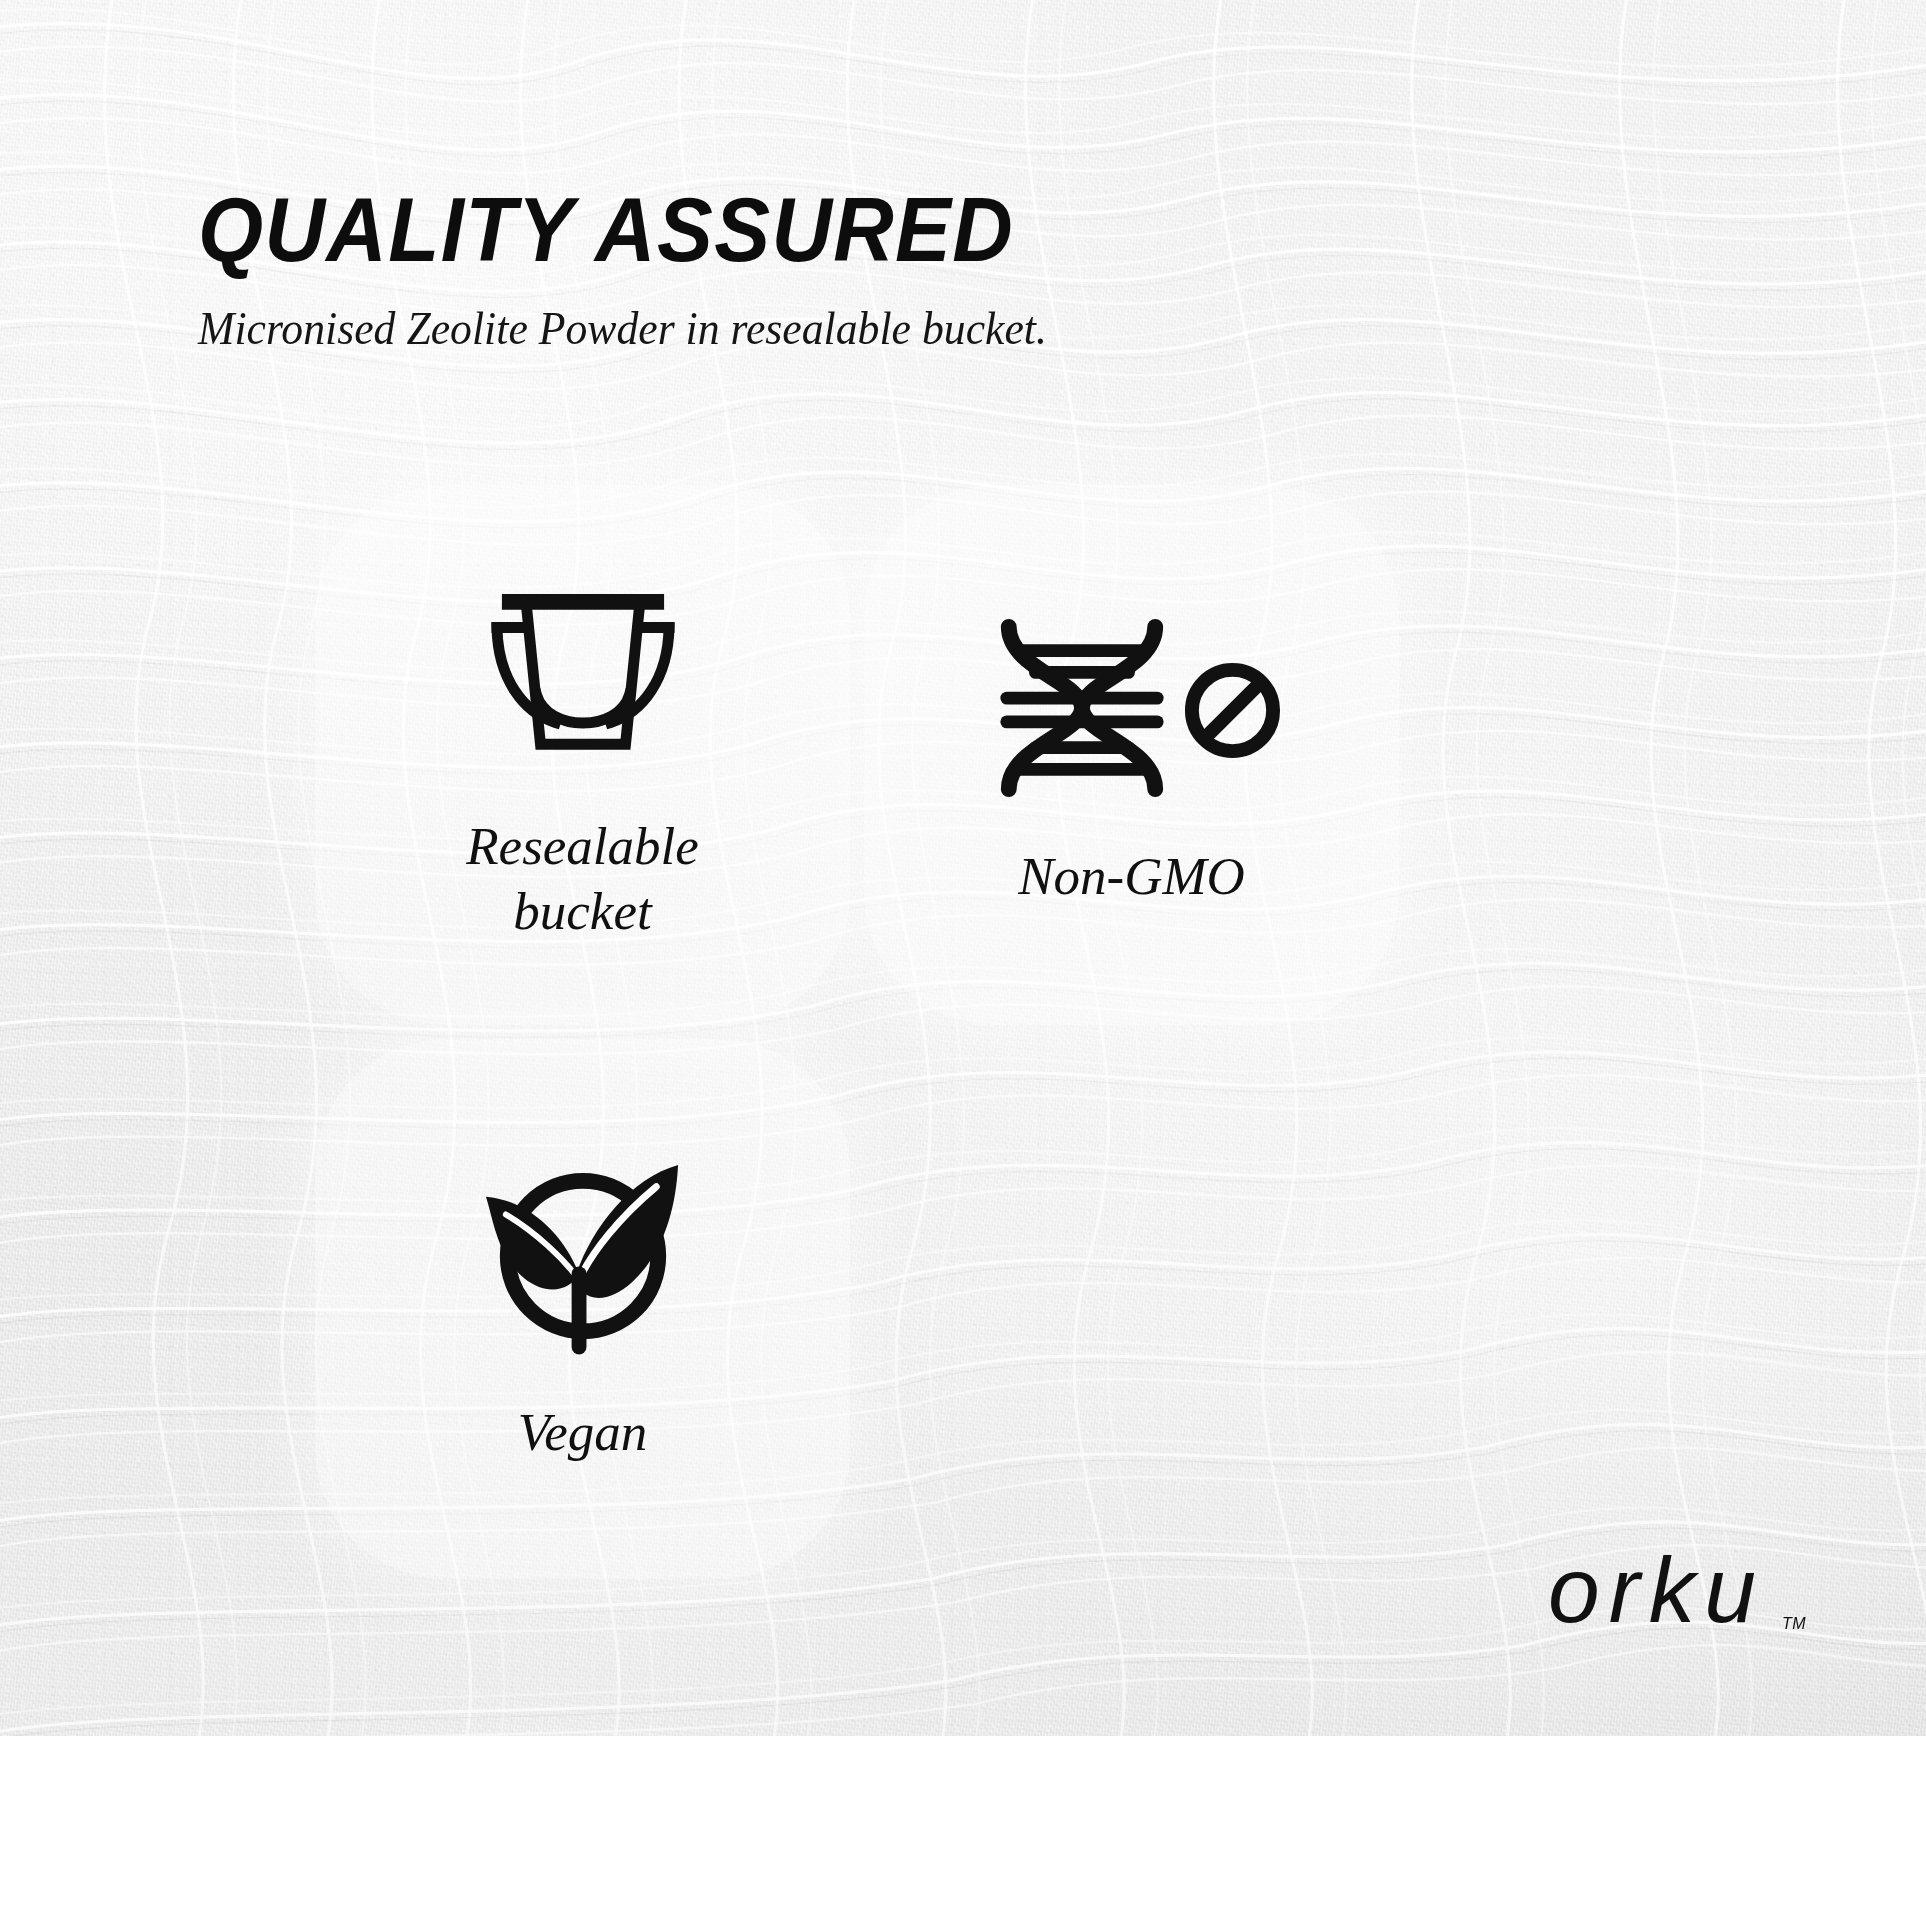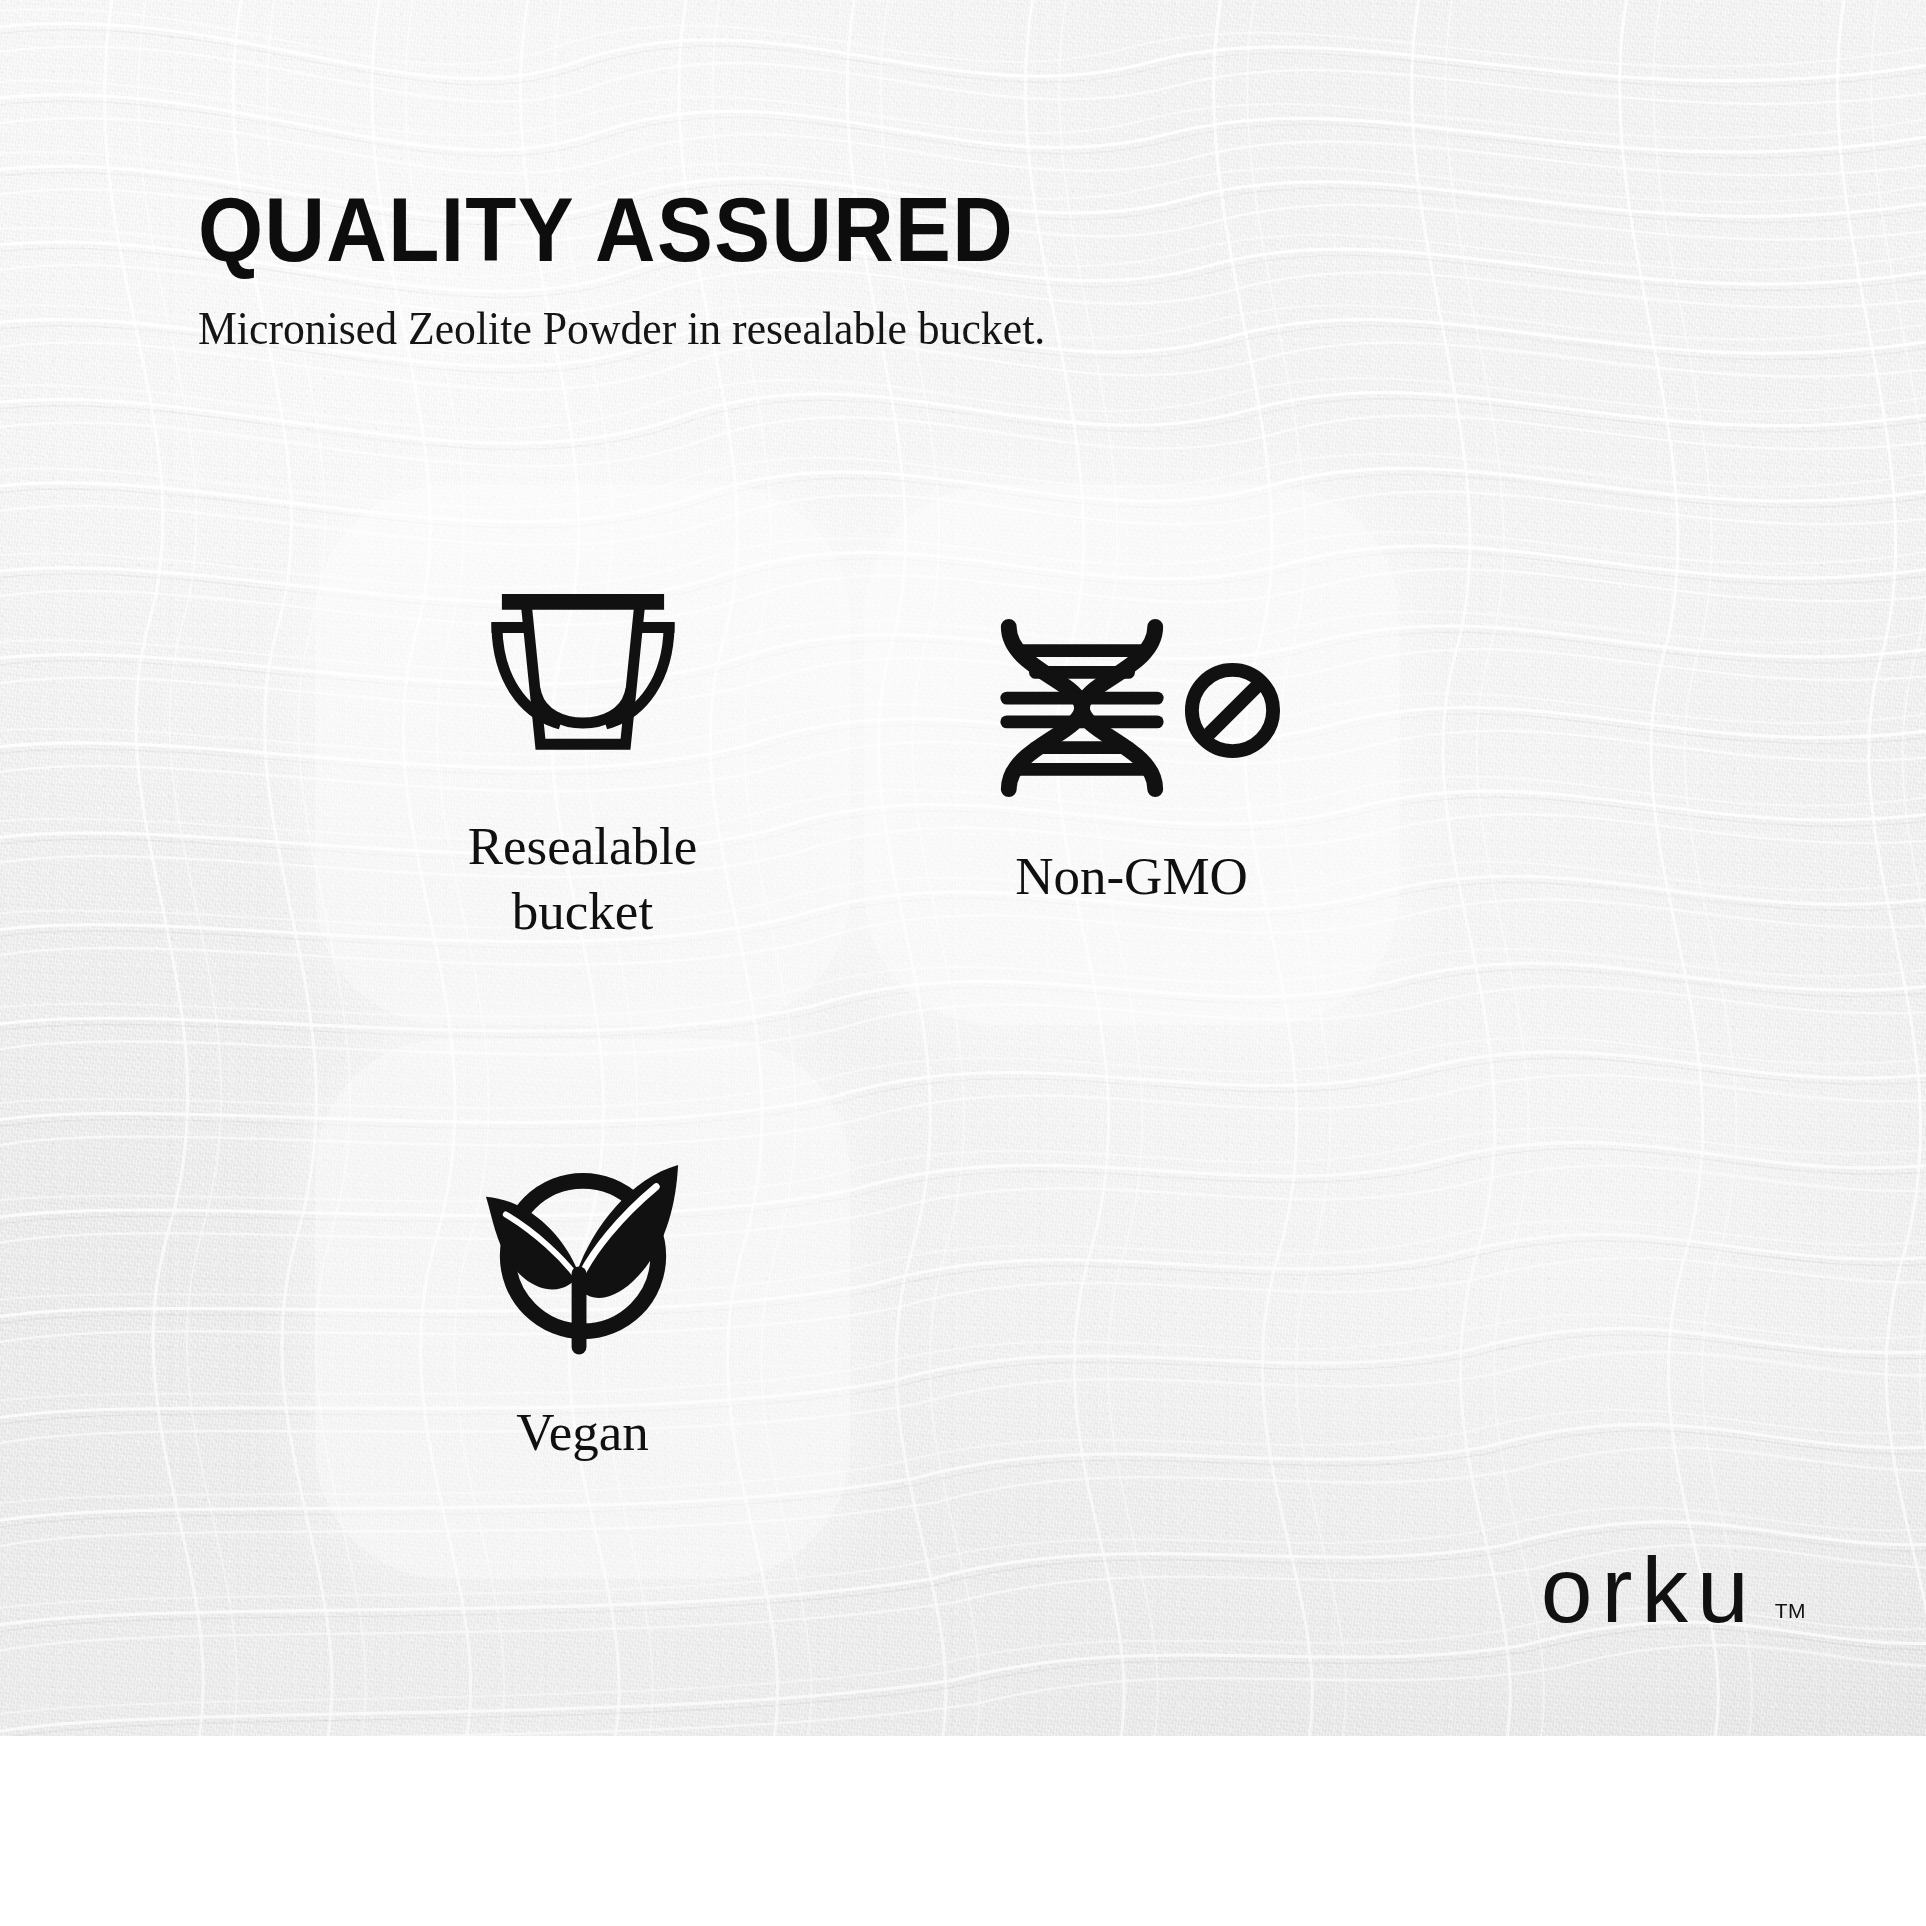--- a/index.html
+++ b/index.html
@@ -8,20 +8,21 @@
     background: #ffffff;
   }
 
   #stage {
     position: relative;
     width: 1927px;
     height: 1736px;
     overflow: hidden;
     background: #0ea5e9;
     font-family: "Liberation Serif", serif;
+    font-style: italic;
   }
 
   
   .bg-base {
     position: absolute;
     inset: 0;
     background:
       radial-gradient(ellipse 70% 55% at 22% 18%, #fbfbfb 0%, rgba(251,251,251,0) 60%),
       radial-gradient(ellipse 60% 50% at 82% 72%, #fafafa 0%, rgba(250,250,250,0) 62%),
       linear-gradient(135deg, #f4f4f4 0%, #eeeeee 35%, #f3f3f3 62%, #e9e9e9 100%);
@@ -161,24 +162,24 @@
     font-family: "Liberation Sans", sans-serif;
     font-weight: 300;
     font-size: 93px;
     line-height: .9;
     letter-spacing: 9px;
     color: #111111;
   }
   .brand-tm {
     font-family: "Liberation Sans", sans-serif;
     font-weight: 400;
-    font-size: 21px;
+    font-size: 16px;
     letter-spacing: 0.5px;
     margin-left: 2px;
-    margin-bottom: 10px;
+    margin-bottom: 0;
     color: #111111;
   }
 </style>
 </head>
 <body>
 
 <div id="stage">
 
   <div class="bg-base"></div>
   <div class="bg-grain"></div>

